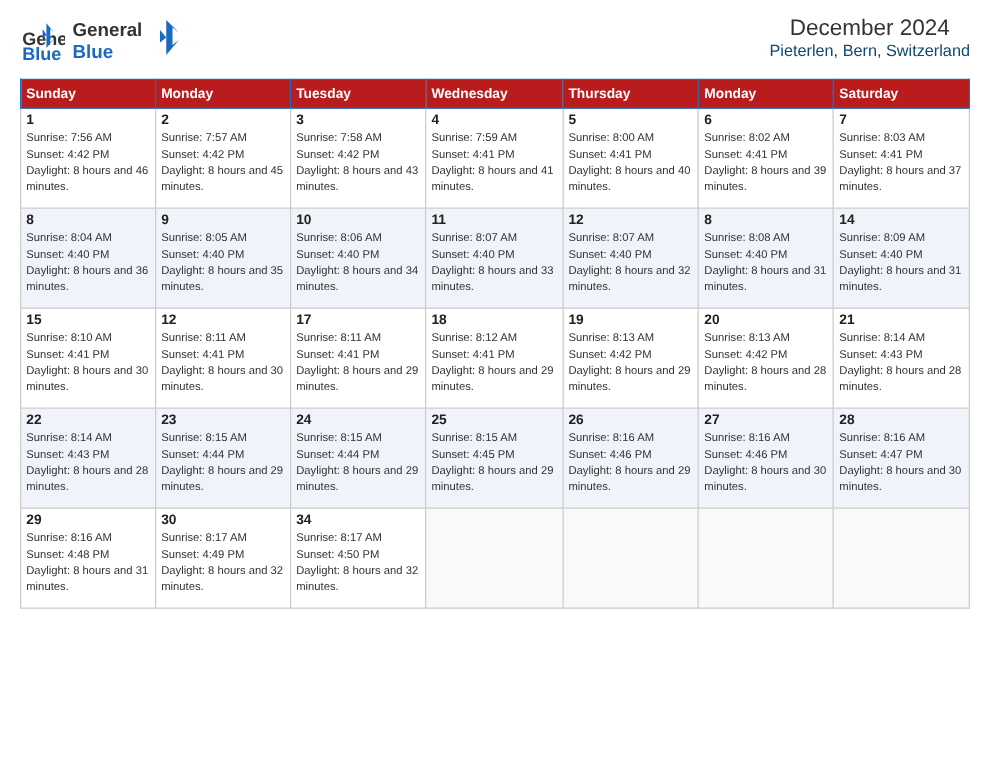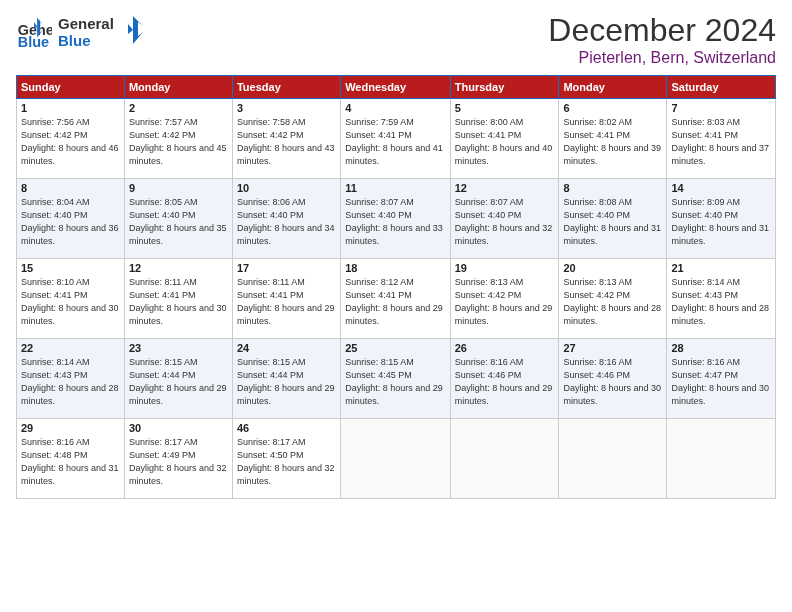--- a/index.html
+++ b/index.html
@@ -27,27 +27,28 @@
       gap: 6px;
     }
     .logo-icon {
       width: 36px;
       height: 36px;
     }
     .title-block {
       text-align: right;
     }
     .month-title {
-      font-size: 32px;
+      font-size: 18px;
       font-weight: normal;
       color: #333;
+      text-align: center;
     }
     .location {
-      font-size: 16px;
-      color: #701a75;
+      font-size: 13px;
+      color: #0c4a6e;
     }
     .calendar {
       width: 100%;
       border-collapse: collapse;
       font-size: 9.5px;
     }
     .calendar th {
       background: #b91c1c;
       color: #fff;
       padding: 5px 4px;
@@ -244,21 +245,21 @@
         <tr>
           <td>
           <span class="day-num">29</span>
           <span class="day-info">Sunrise: 8:16 AM<br>Sunset: 4:48 PM<br>Daylight: 8 hours and 31 minutes.</span>
         </td>
           <td>
           <span class="day-num">30</span>
           <span class="day-info">Sunrise: 8:17 AM<br>Sunset: 4:49 PM<br>Daylight: 8 hours and 32 minutes.</span>
         </td>
           <td>
-          <span class="day-num">46</span>
+          <span class="day-num">34</span>
           <span class="day-info">Sunrise: 8:17 AM<br>Sunset: 4:50 PM<br>Daylight: 8 hours and 32 minutes.</span>
         </td>
           <td class="empty-cell"></td>
           <td class="empty-cell"></td>
           <td class="empty-cell"></td>
           <td class="empty-cell"></td>
         </tr>
       </tbody>
   </table>
 </div>

